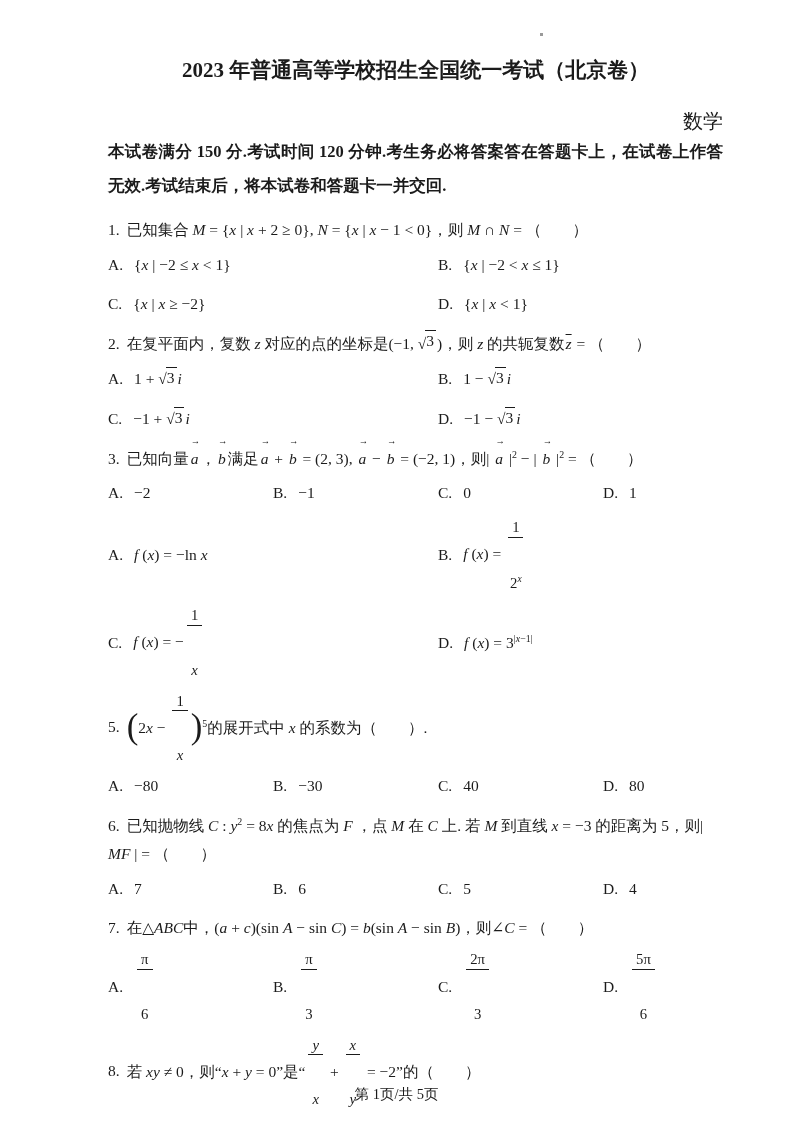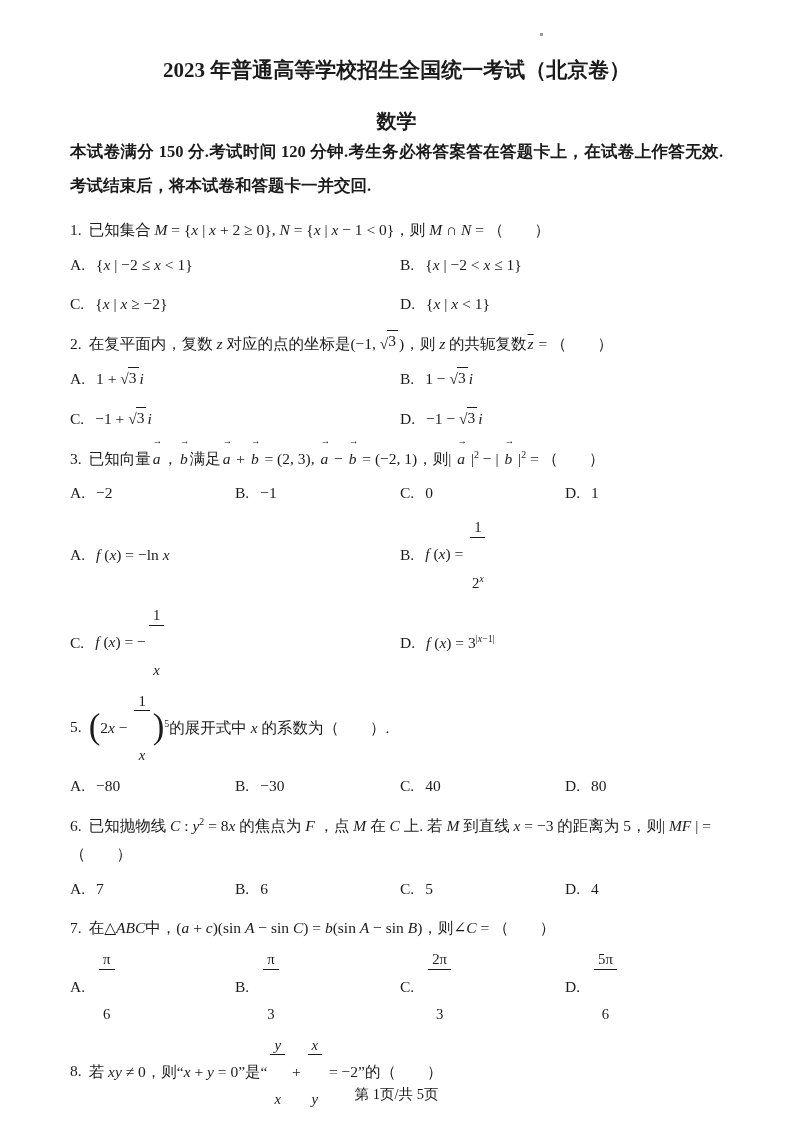--- a/index.html
+++ b/index.html
@@ -2,23 +2,23 @@
 <html><head>
 <meta charset="utf-8">
 <style>
   * { margin:0; padding:0; box-sizing:border-box; }
   html,body { background:#ffffff; }
   body {
     width:793px; height:1122px; position:relative; overflow:hidden;
     color:#1b1b1b;
     font-family:"Liberation Serif","DejaVu Serif",serif;
   }
-  .page { padding:56px 70px 0 70px; }
+  .page { padding:56px 70px 0 108px; }
   .title { text-align:center; font-size:21px; font-weight:bold; }
-  .subtitle { text-align:center; font-size:20px; font-weight:bold; margin-top:24px; }
+  .subtitle { text-align:right; font-size:20px; font-weight:normal; margin-top:24px; }
   .intro { font-size:16.5px; font-weight:bold; line-height:2.05; text-align:justify; }
   .section-header { font-size:16.5px; font-weight:bold; line-height:2.0; text-align:justify; }
 
   .question { margin-top:13px; font-size:15.5px; }
   .stem { line-height:1.8; }
   .qnum { margin-right:7px; }
   .options { display:grid; margin-top:9px; row-gap:15px; align-items:center; }
   .options.cols-2 { grid-template-columns:330px 1fr; }
   .options.cols-4 { grid-template-columns:165px 165px 165px 1fr; }
   .option { display:flex; align-items:center; white-space:nowrap; line-height:1.6; }

